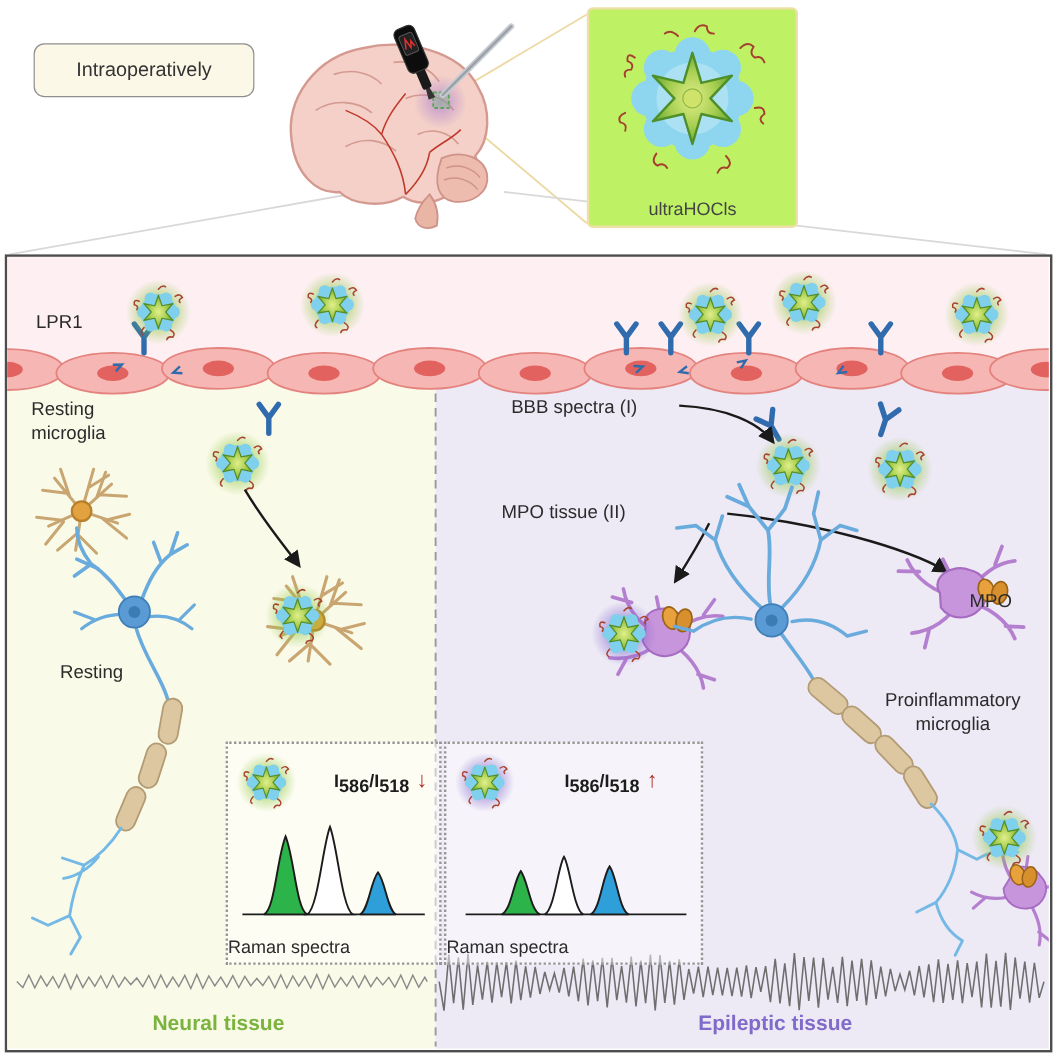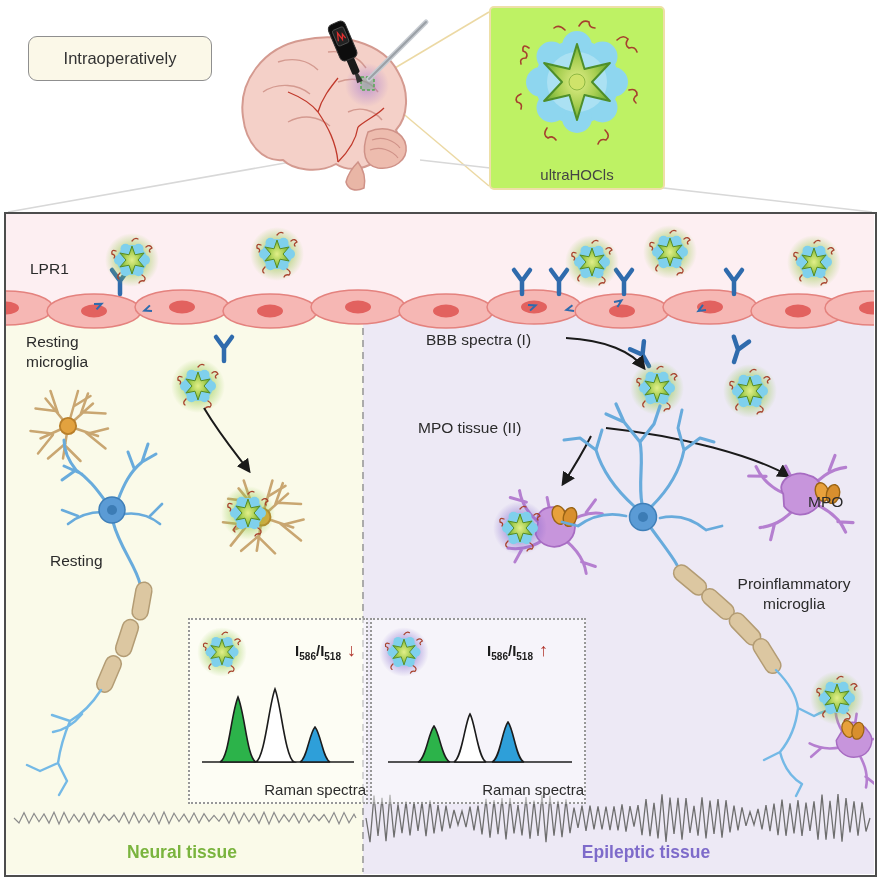--- a/index.html
+++ b/index.html
@@ -18,24 +18,24 @@
   .tissue{position:absolute;top:628px;width:240px;text-align:center;font-size:17.5px;font-weight:bold}
   .neural{left:56px;color:#7ab43e}
   .epi{left:520px;color:#7e6bca}
   .spec-box{position:absolute;border:2px dotted #979797;background:rgba(255,255,255,.5)}
   .spec-left{left:182px;top:404px;width:180px;height:186px}
   .spec-right{left:364px;top:404px;width:216px;height:186px}
   .spec-np{position:absolute;left:4px;top:4px}
   .ratio{position:absolute;top:20px;font-size:15px;font-weight:bold;color:#1c1c1c}
   .ratio-l{right:10px}
   .ratio-r{right:36px}
-  .ratio sub{font-size:10px}
+  .ratio sub{font-size:15px}
   .arr{font-size:18px;font-weight:900;margin-left:6px;color:#b03128}
   .spec-plot{position:absolute;left:8px;top:62px}
-  .caption{position:absolute;bottom:4px;width:100%;text-align:right;font-size:15px;color:#2b2b2b}
+  .caption{position:absolute;bottom:4px;width:100%;text-align:left;font-size:15px;color:#2b2b2b}
 </style>
 </head>
 <body>
 
 <svg width="0" height="0" style="position:absolute" aria-hidden="true">
   <defs>
     <radialGradient id="gG">
         <stop offset="0%" stop-color="#8dc63f" stop-opacity="0.9"></stop>
         <stop offset="45%" stop-color="#8dc63f" stop-opacity="0.55"></stop>
         <stop offset="100%" stop-color="#8dc63f" stop-opacity="0"></stop>

